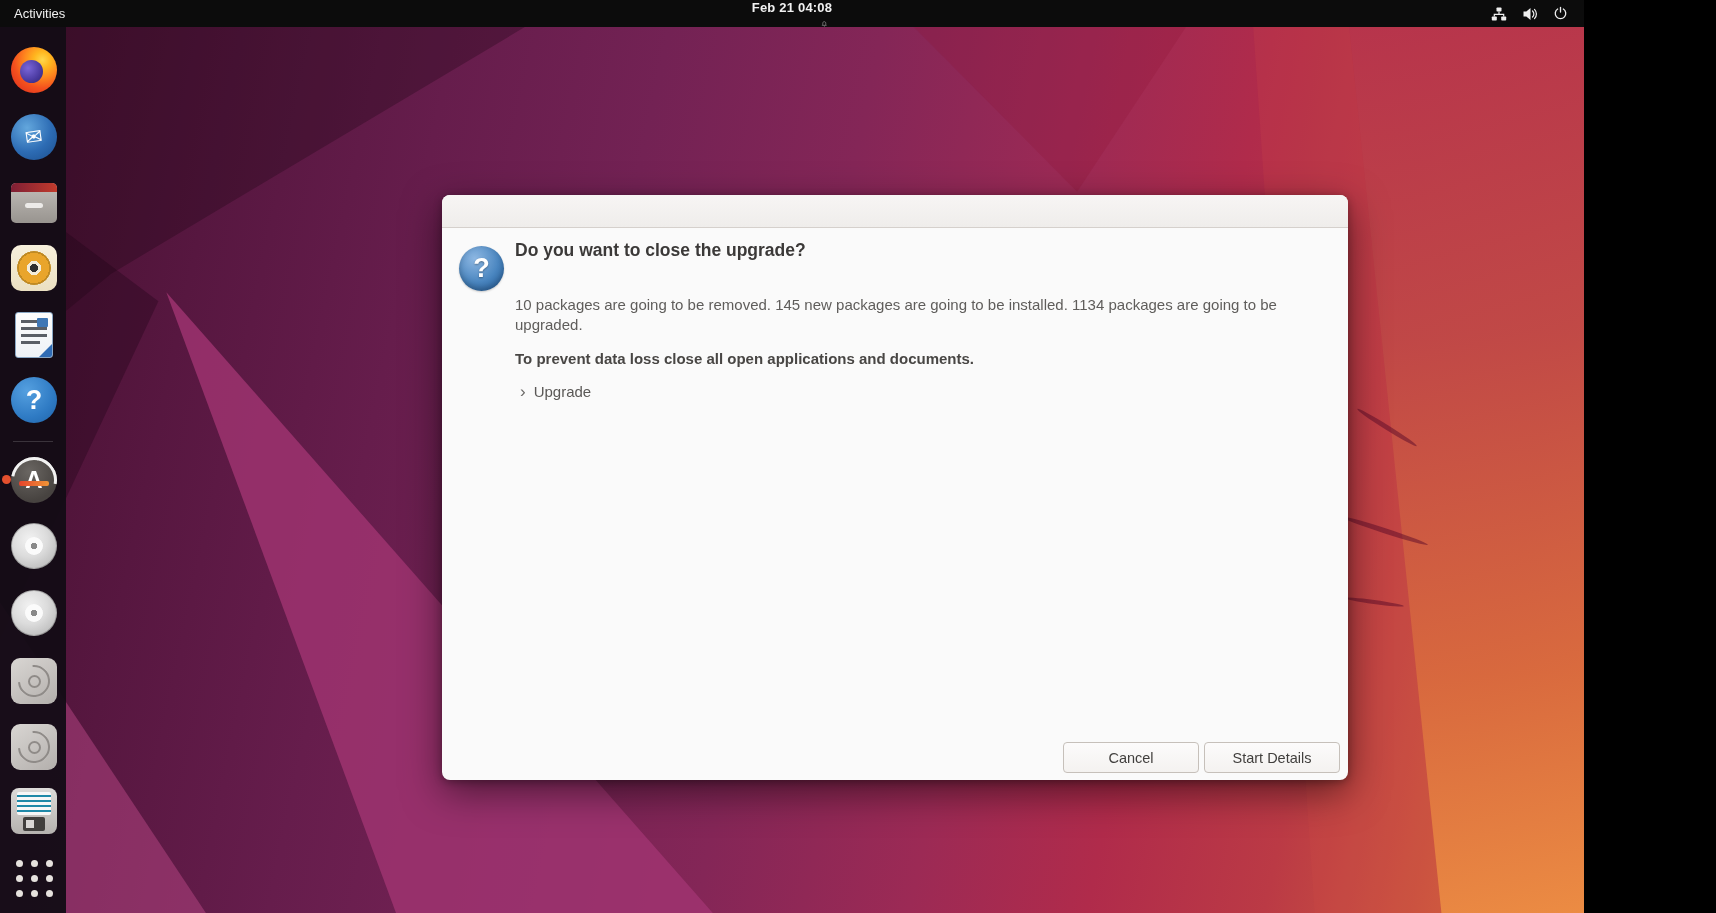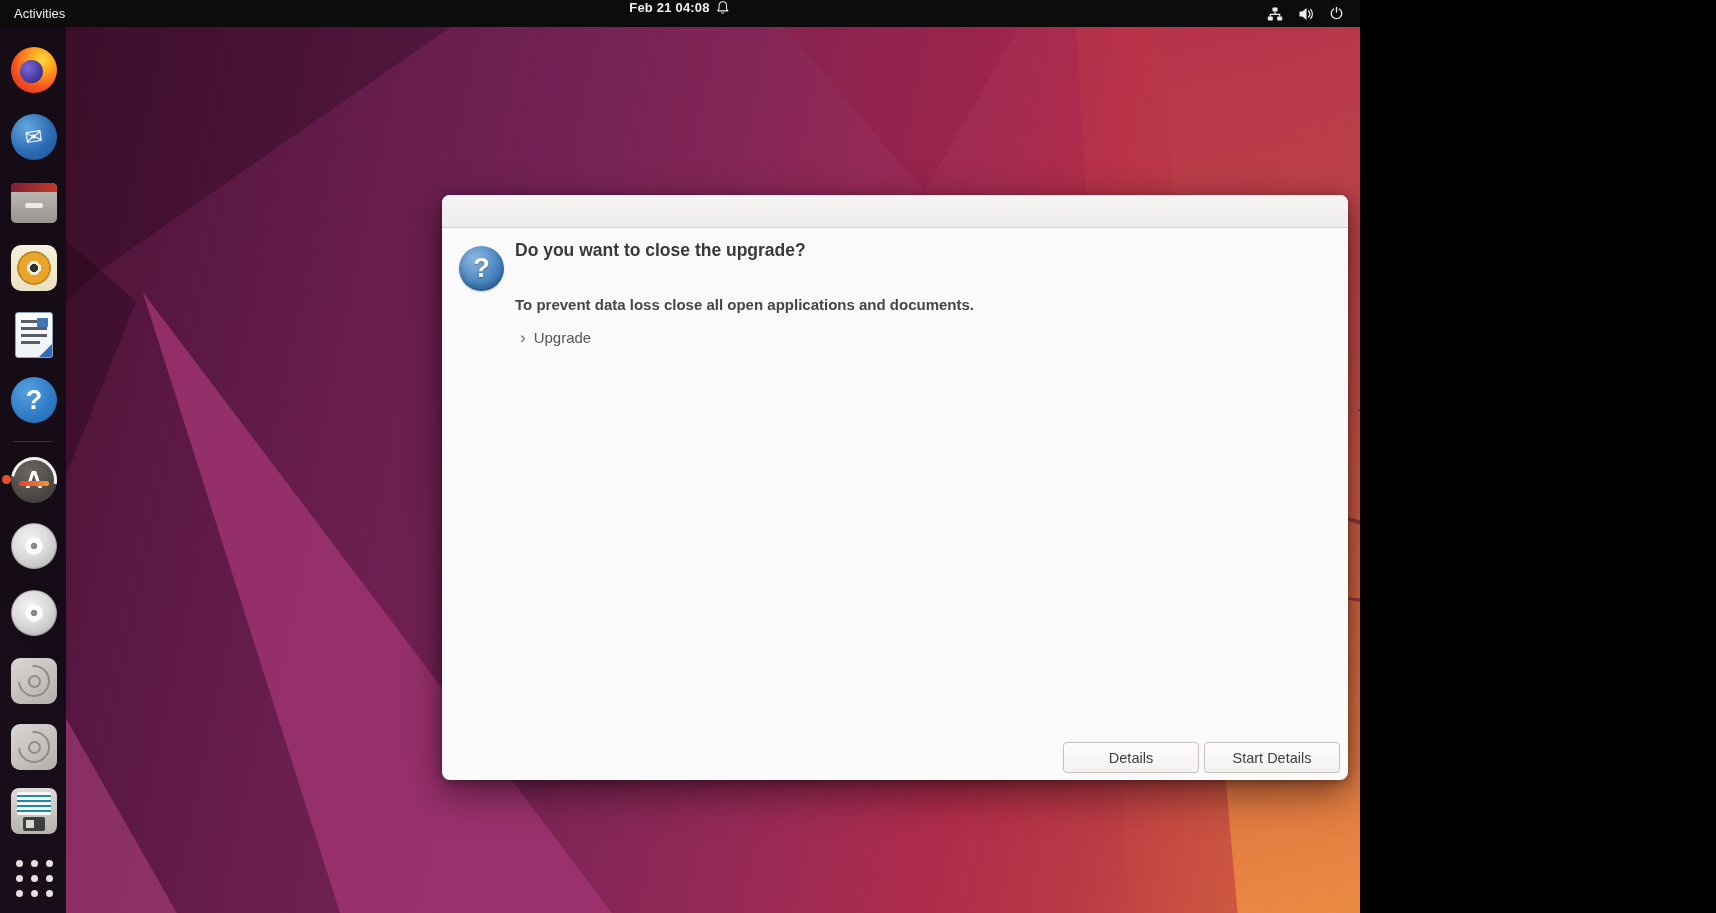--- a/index.html
+++ b/index.html
@@ -1,18 +1,18 @@
 <!DOCTYPE html>
 <html><head>
 <meta charset="utf-8">
 <style>
   * { margin:0; padding:0; box-sizing:border-box; }
   html,body { width:1716px; height:913px; overflow:hidden; }
   body { font-family:"Liberation Sans","DejaVu Sans",sans-serif; background:#000; }
-  .screen { position:relative; width:1360px; height:913px; overflow:hidden; }
+  .screen { position:relative; width:1584px; height:913px; overflow:hidden; }
 
   
   .wallpaper { position:absolute; inset:0;
     background:linear-gradient(102deg,#45102f 0%,#571740 14%,#661d4c 26%,#732254 38%,#842657 50%,#9c2a55 62%,#b02b4b 72%,#bb3a45 82%,#cd5a3e 92%,#e88743 100%);
   }
   .facet { position:absolute; inset:0; }
   .f-light-wedge { background:#a13572; opacity:.8; clip-path:polygon(10.5% 32%, 45% 100%, 25% 100%); }
   .f-bottom-left { background:#b0437f; opacity:.55; clip-path:polygon(0 66%, 13% 100%, 0 100%); }
   .f-left-dark { background:rgba(26,3,20,.33); clip-path:polygon(0 20%, 10% 33%, 0 70%); }
   .f-top-dark { background:rgba(20,2,16,.28); clip-path:polygon(0 0, 36% 0, 7% 30%, 0 40%); }
@@ -21,21 +21,21 @@
   .f-orange { background:linear-gradient(178deg,#b5304d 0%,#c04847 40%,#d96a3e 75%,#ec8c43 100%); opacity:.92; clip-path:polygon(85% 0, 100% 0, 100% 100%, 91% 100%); }
   .tentacle { position:absolute; background:rgba(90,10,40,.5); border-radius:50%; }
   .t1 { left:1352px; top:425px; width:70px; height:5px; transform:rotate(32deg); }
   .t2 { left:1338px; top:528px; width:92px; height:5px; transform:rotate(18deg); }
   .t3 { left:1344px; top:600px; width:60px; height:4px; transform:rotate(8deg); }
 
   
   .topbar { position:absolute; left:0; top:0; width:100%; height:27px; background:#0c0c0c;
     display:flex; align-items:center; color:#f0f0f0; font-size:13px; z-index:50; }
   .activities { padding:0 14px; height:100%; display:flex; align-items:center; cursor:pointer; }
-  .clock-group { position:absolute; left:50%; transform:translateX(-50%); display:flex; align-items:flex-start; gap:6px; height:100%; cursor:pointer; }
+  .clock-group { position:absolute; left:50%; transform:translateX(-50%); display:flex; align-items:flex-end; gap:6px; height:100%; cursor:pointer;flex-direction:column; }
   .clock { font-weight:bold; letter-spacing:.2px; }
   .tray { position:absolute; right:8px; top:0; height:100%; display:flex; align-items:center; gap:15px; padding:0 8px; cursor:pointer; }
   .tray svg, .clock-group svg { display:block; }
 
   
   .dock { position:absolute; left:0; top:27px; bottom:0; width:66px; background:rgba(20,12,22,.96); z-index:40; }
   .dock-item { position:absolute; left:10px; width:48px; height:48px; display:grid; place-items:center; cursor:pointer; }
   .dock-sep { position:absolute; left:13px; top:414px; width:40px; height:1px; background:rgba(255,255,255,.16); }
   .notify-dot { position:absolute; left:2px; top:448px; width:9px; height:9px; border-radius:50%; background:#e4502e; }
 
@@ -253,25 +253,26 @@
     <div class="home-label">Home</div>
   </div>
 
   <div class="dialog">
     <div class="titlebar"></div>
     <div class="qicon">
       <span>?</span>
     </div>
     <div class="dlg-title">Do you want to close the upgrade?</div>
     <div class="dlg-text">
+      <p>10 packages are going to be removed. 145 new packages are going to be installed. 1134 packages are going to be upgraded.</p>
       <p class="warn">To prevent data loss close all open applications and documents.</p>
       <div class="details-row">
         <span class="chev">›</span>
         <span>Upgrade</span>
       </div>
     </div>
     <div class="btn-row">
-      <button class="gtk-btn">Details</button>
+      <button class="gtk-btn">Cancel</button>
       <button class="gtk-btn">Start Details</button>
     </div>
   </div>
 
 </div>
 
 </body></html>

